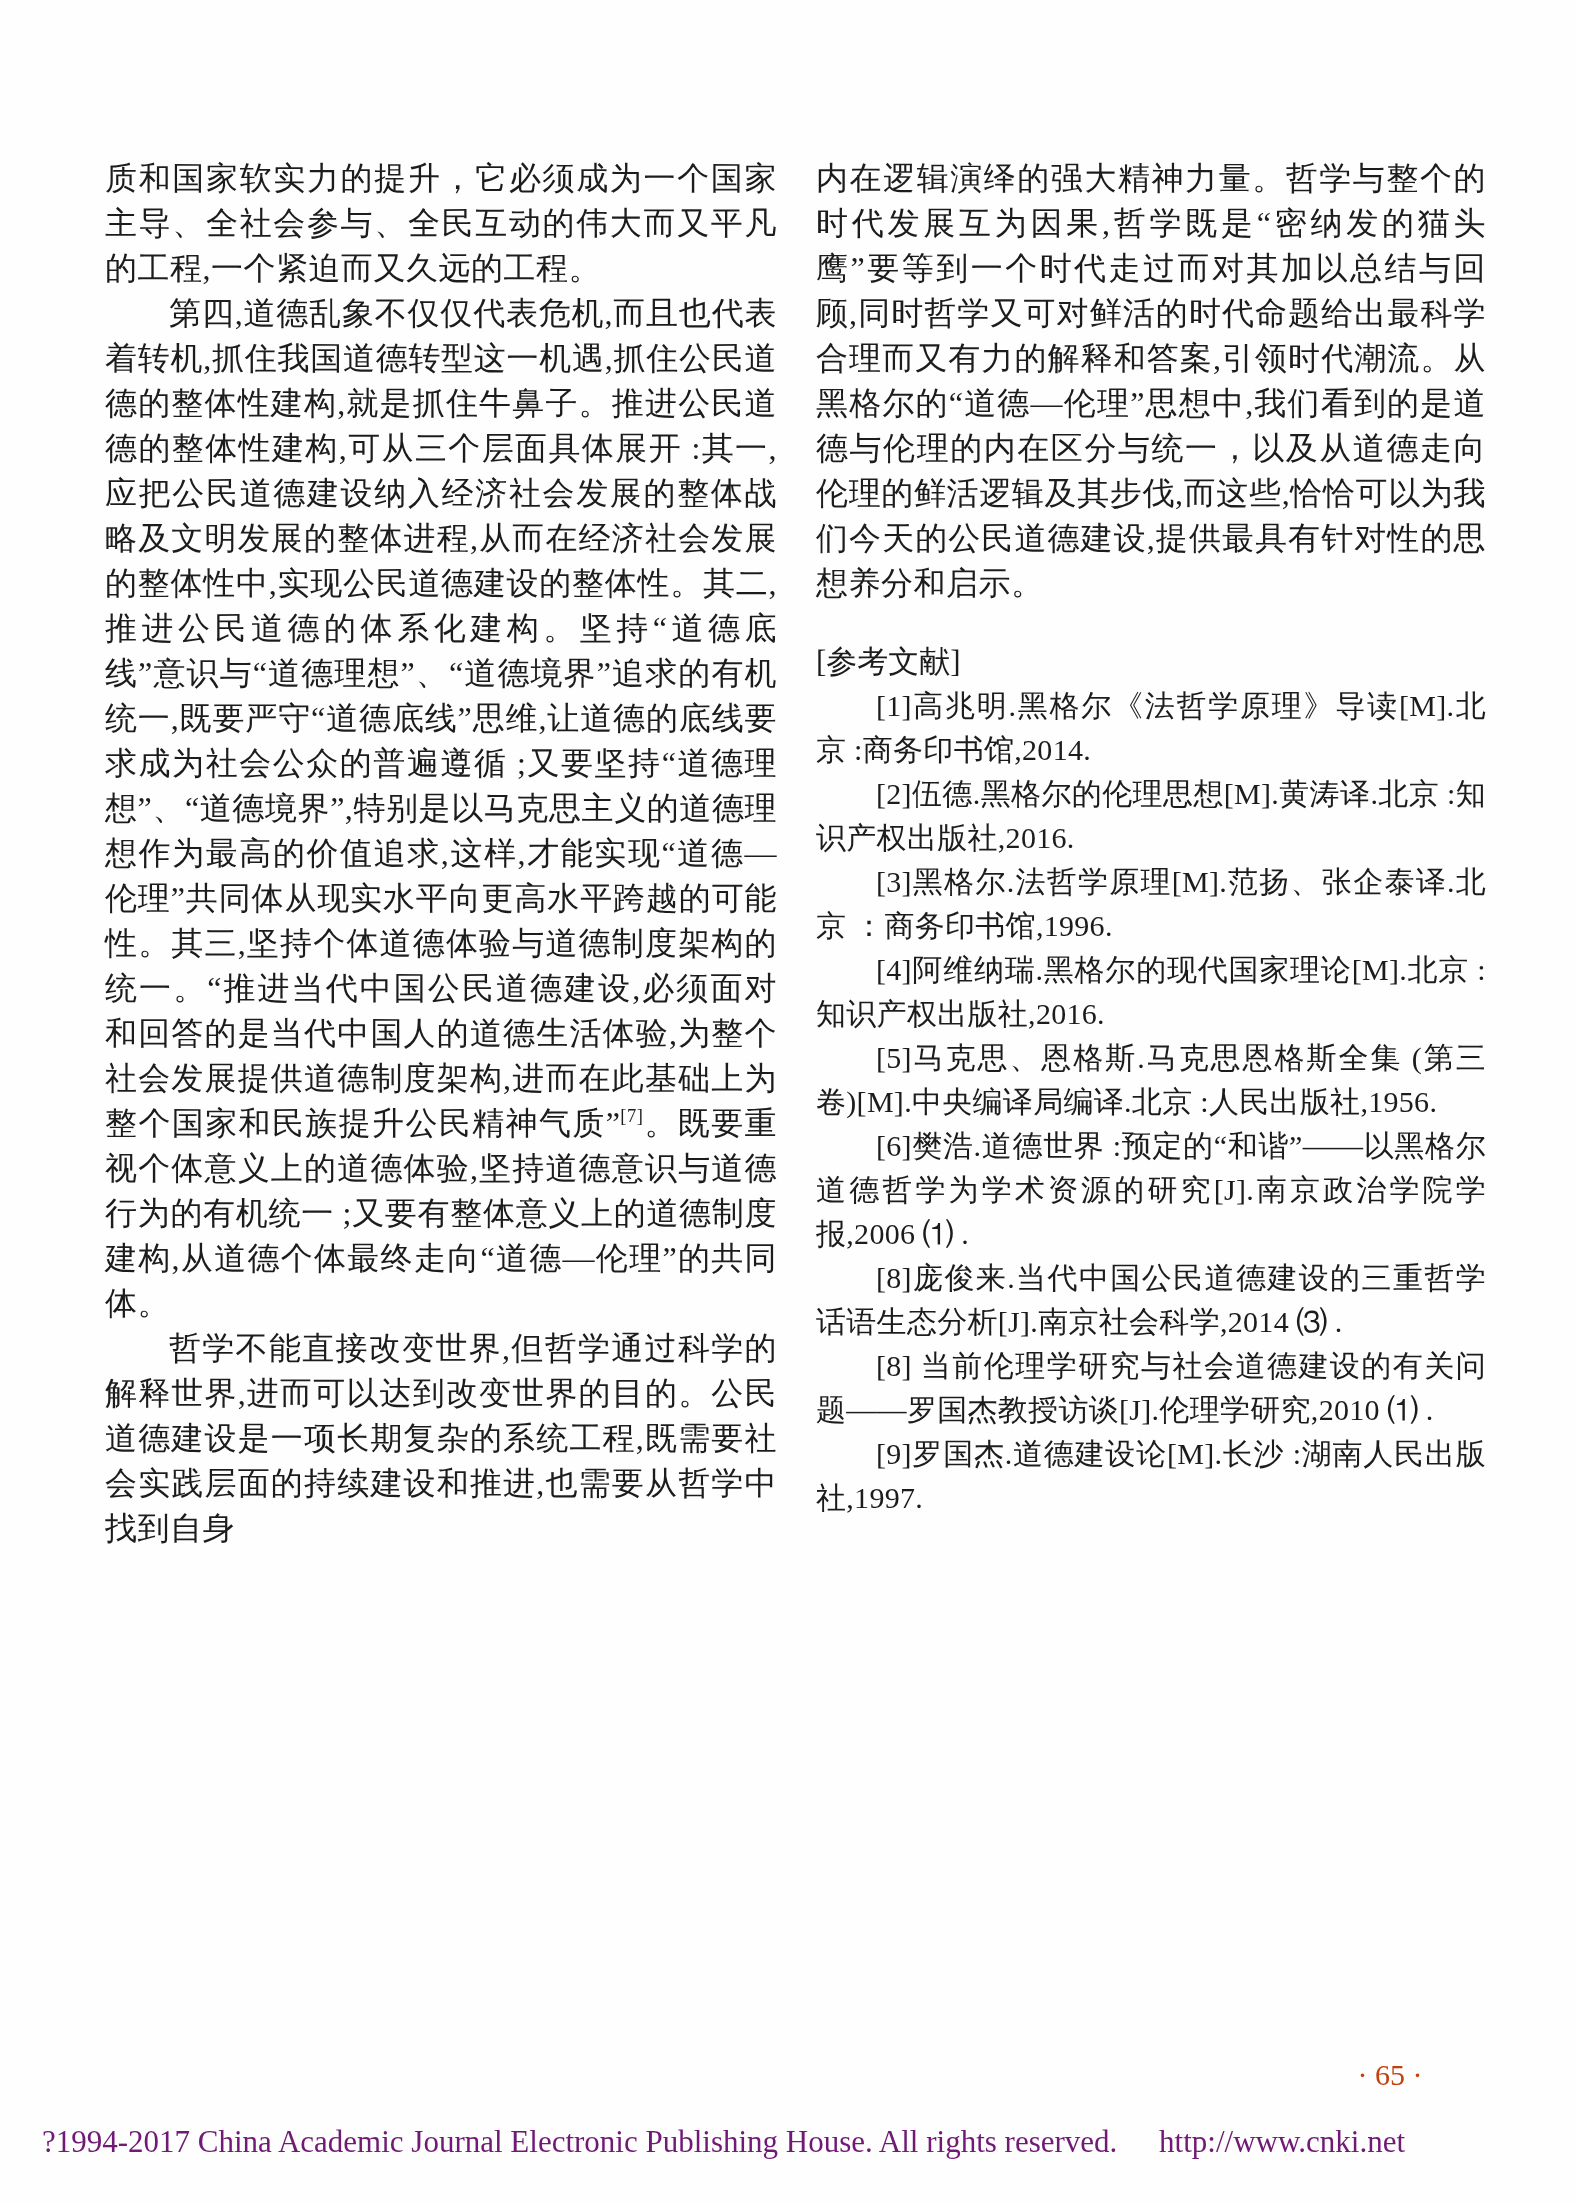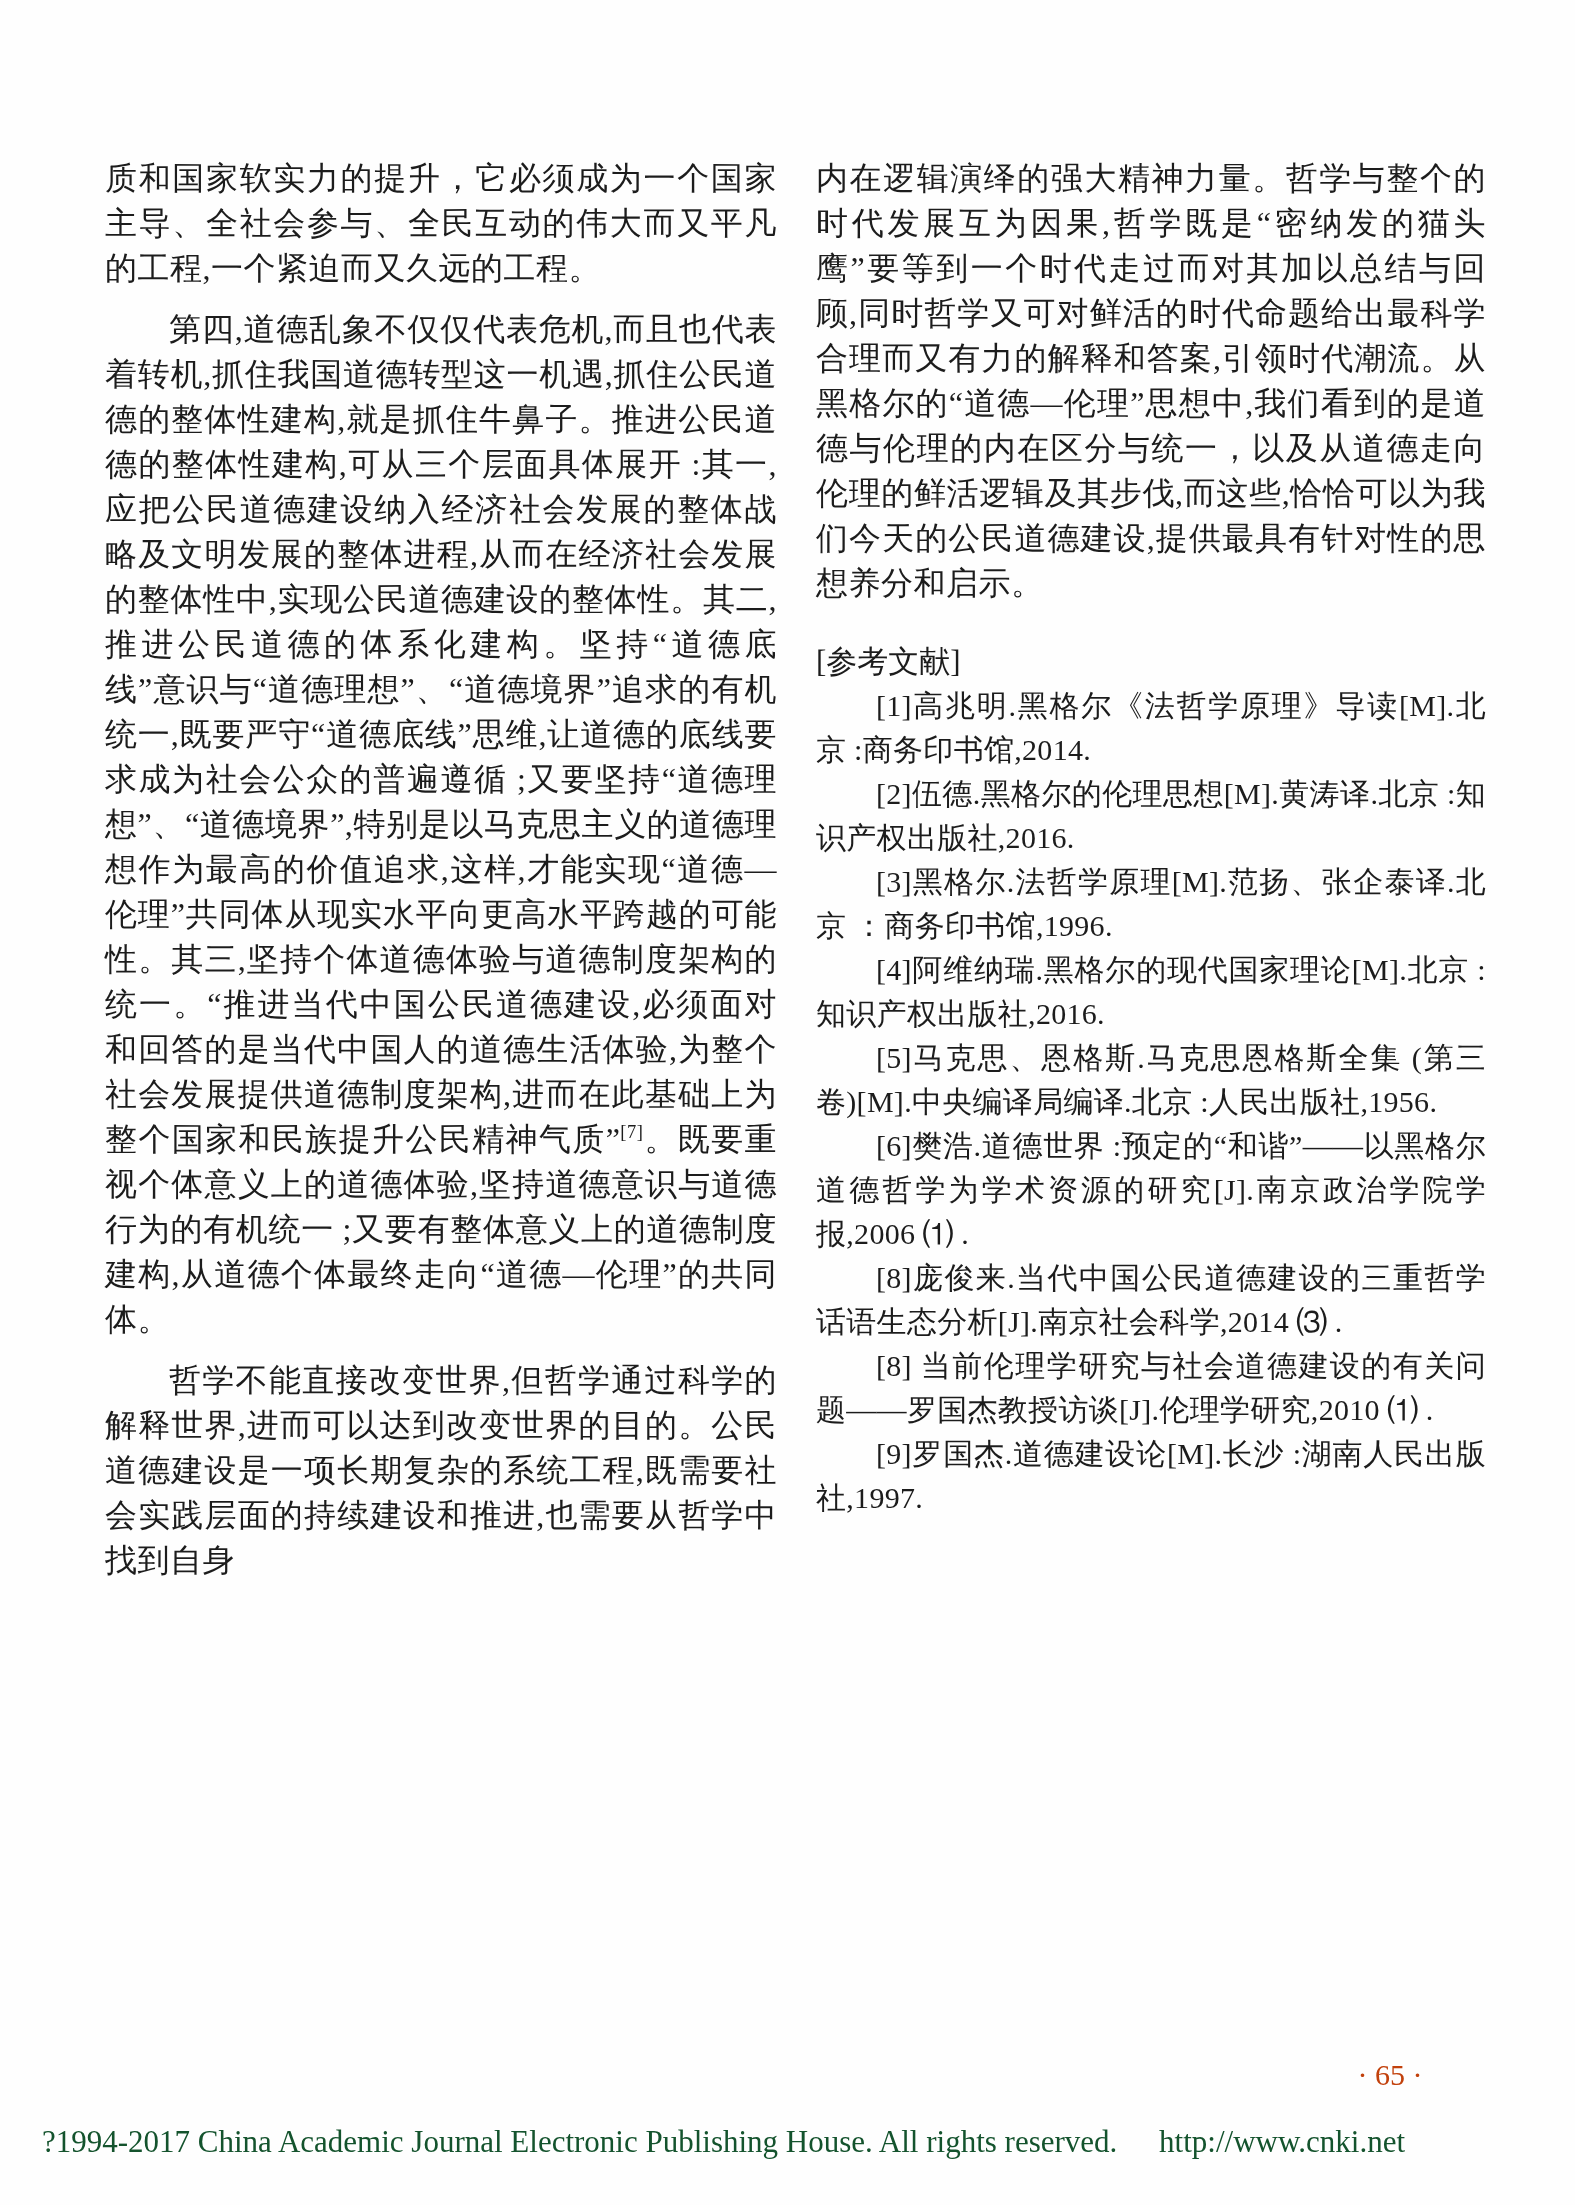--- a/index.html
+++ b/index.html
@@ -19,21 +19,21 @@
     top: 156px;
     text-align: justify;
   }
   .col-left  { left: 105px; width: 672px; }
   .col-right { left: 816px; width: 670px; }
   .body-par {
     font-size: 32px;
     line-height: 45px;
     letter-spacing: 0.5px;
   }
-  .body-par.indent { text-indent: 2em; margin-top: 16px; }
+  .body-par.indent { text-indent: 2em; }
   .body-par sup {
     font-size: 0.58em;
     vertical-align: super;
     line-height: 0;
   }
   .refs-header {
     font-size: 31px;
     line-height: 44px;
     margin-top: 34px;
     text-align: left;
@@ -52,21 +52,21 @@
     text-align: center;
     font-size: 30px;
     color: #c2410c;
   }
   .footer {
     position: absolute;
     top: 2124px;
     left: 42px;
     width: 1400px;
     font-size: 31px;
-    color: #14532d;
+    color: #701a75;
     white-space: nowrap;
   }
   .footer .footer-url { margin-left: 34px; }
 </style>
 </head>
 <body>
 
 <div class="page">
 
   <div class="column col-left">

